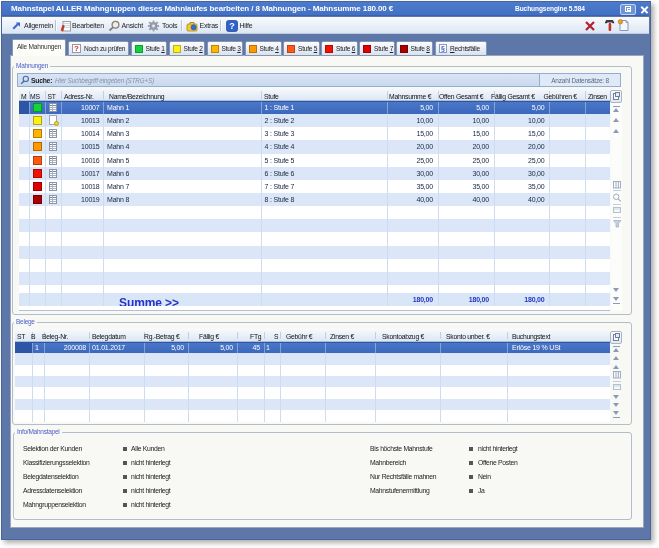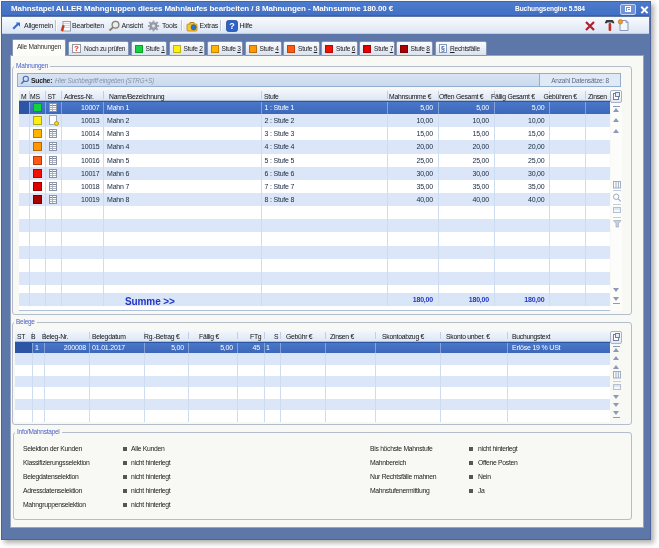--- a/index.html
+++ b/index.html
@@ -289,21 +289,21 @@
 <div class="abs" style="left:29px;top:293px;width:1px;height:13px;background:#cddcef;"></div>
 <div class="abs" style="left:45px;top:293px;width:1px;height:13px;background:#cddcef;"></div>
 <div class="abs" style="left:60.5px;top:293px;width:1px;height:13px;background:#cddcef;"></div>
 <div class="abs" style="left:103px;top:293px;width:1px;height:13px;background:#cddcef;"></div>
 <div class="abs" style="left:261px;top:293px;width:1px;height:13px;background:#cddcef;"></div>
 <div class="abs" style="left:387px;top:293px;width:1px;height:13px;background:#cddcef;"></div>
 <div class="abs" style="left:438px;top:293px;width:1px;height:13px;background:#cddcef;"></div>
 <div class="abs" style="left:493.5px;top:293px;width:1px;height:13px;background:#cddcef;"></div>
 <div class="abs" style="left:548.5px;top:293px;width:1px;height:13px;background:#cddcef;"></div>
 <div class="abs" style="left:584.5px;top:293px;width:1px;height:13px;background:#cddcef;"></div>
-<div class="abs" style="left:113px;top:296px;font-size:10px;font-weight:bold;letter-spacing:-0.1px;color:#2335c5;padding-left:12px;">Summe &gt;&gt;</div>
+<div class="abs" style="left:107px;top:296px;font-size:12px;font-weight:bold;letter-spacing:-0.1px;color:#2335c5;padding-left:12px;">Summe &gt;&gt;</div>
 <div class="abs ra" style="left:373px;top:296px;width:60px;font-size:7px;font-weight:bold;letter-spacing:-0.2px;color:#2335c5;">180,00</div>
 <div class="abs ra" style="left:429px;top:296px;width:60px;font-size:7px;font-weight:bold;letter-spacing:-0.2px;color:#2335c5;">180,00</div>
 <div class="abs ra" style="left:484.5px;top:296px;width:60px;font-size:7px;font-weight:bold;letter-spacing:-0.2px;color:#2335c5;">180,00</div>
 <div class="abs" style="left:19px;top:306px;width:591px;height:5px;background:#fff;border-bottom:1px solid #b0c0d6;"></div>
 <div class="abs" style="left:611px;top:89px;width:11px;height:222px;background:#fcfcfa;"></div>
 <div class="abs" style="left:610px;top:90px;width:12px;height:13px;background:linear-gradient(to bottom,#fdfdfe,#e2e8f2);border:1px solid #a8b4c6;border-radius:2px;"></div>
 <div class="abs" style="left:613px;top:93px;width:6px;height:7px;border:1px solid #6e7f9c;background:#fff;"></div>
 <div class="abs" style="left:615px;top:92px;width:5px;height:5px;border:1px solid #6e7f9c;background:#e6ecf5;"></div>
 <div class="abs" style="left:613px;top:106px;width:7px;height:1px;background:#8a9ab8;"></div>
 <div class="abs tri-u" style="left:613px;top:108px;"></div>

